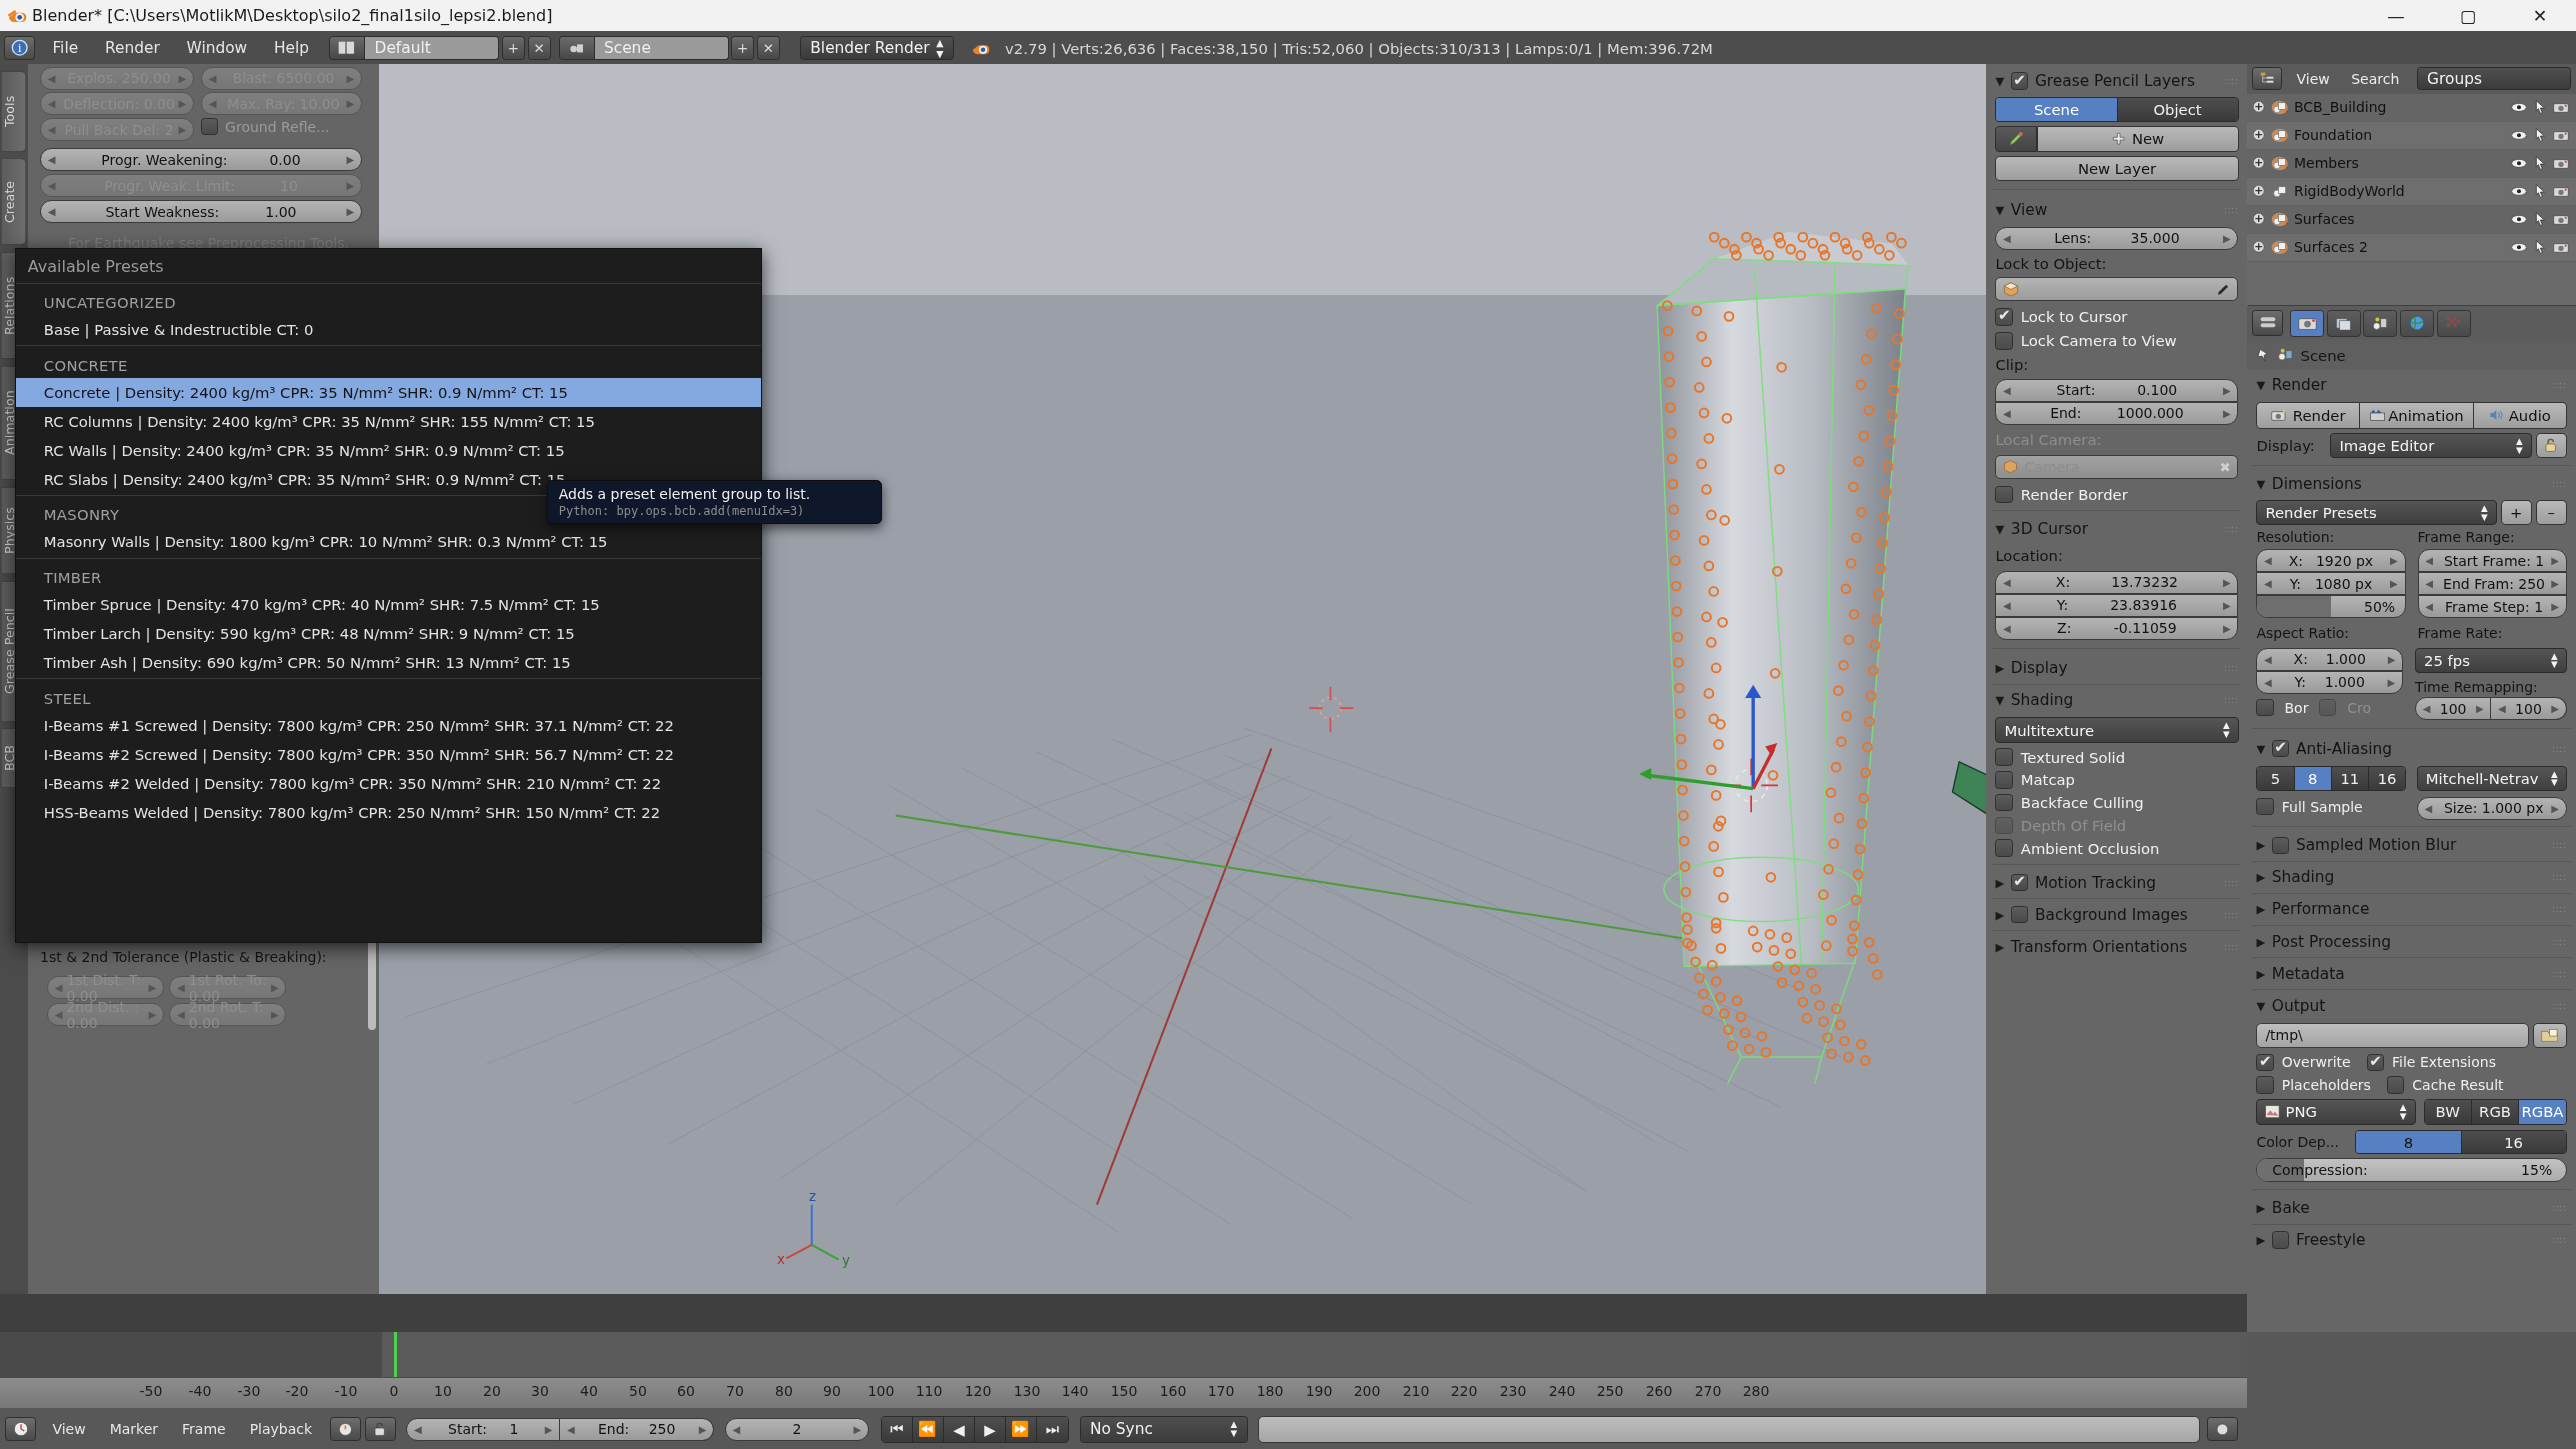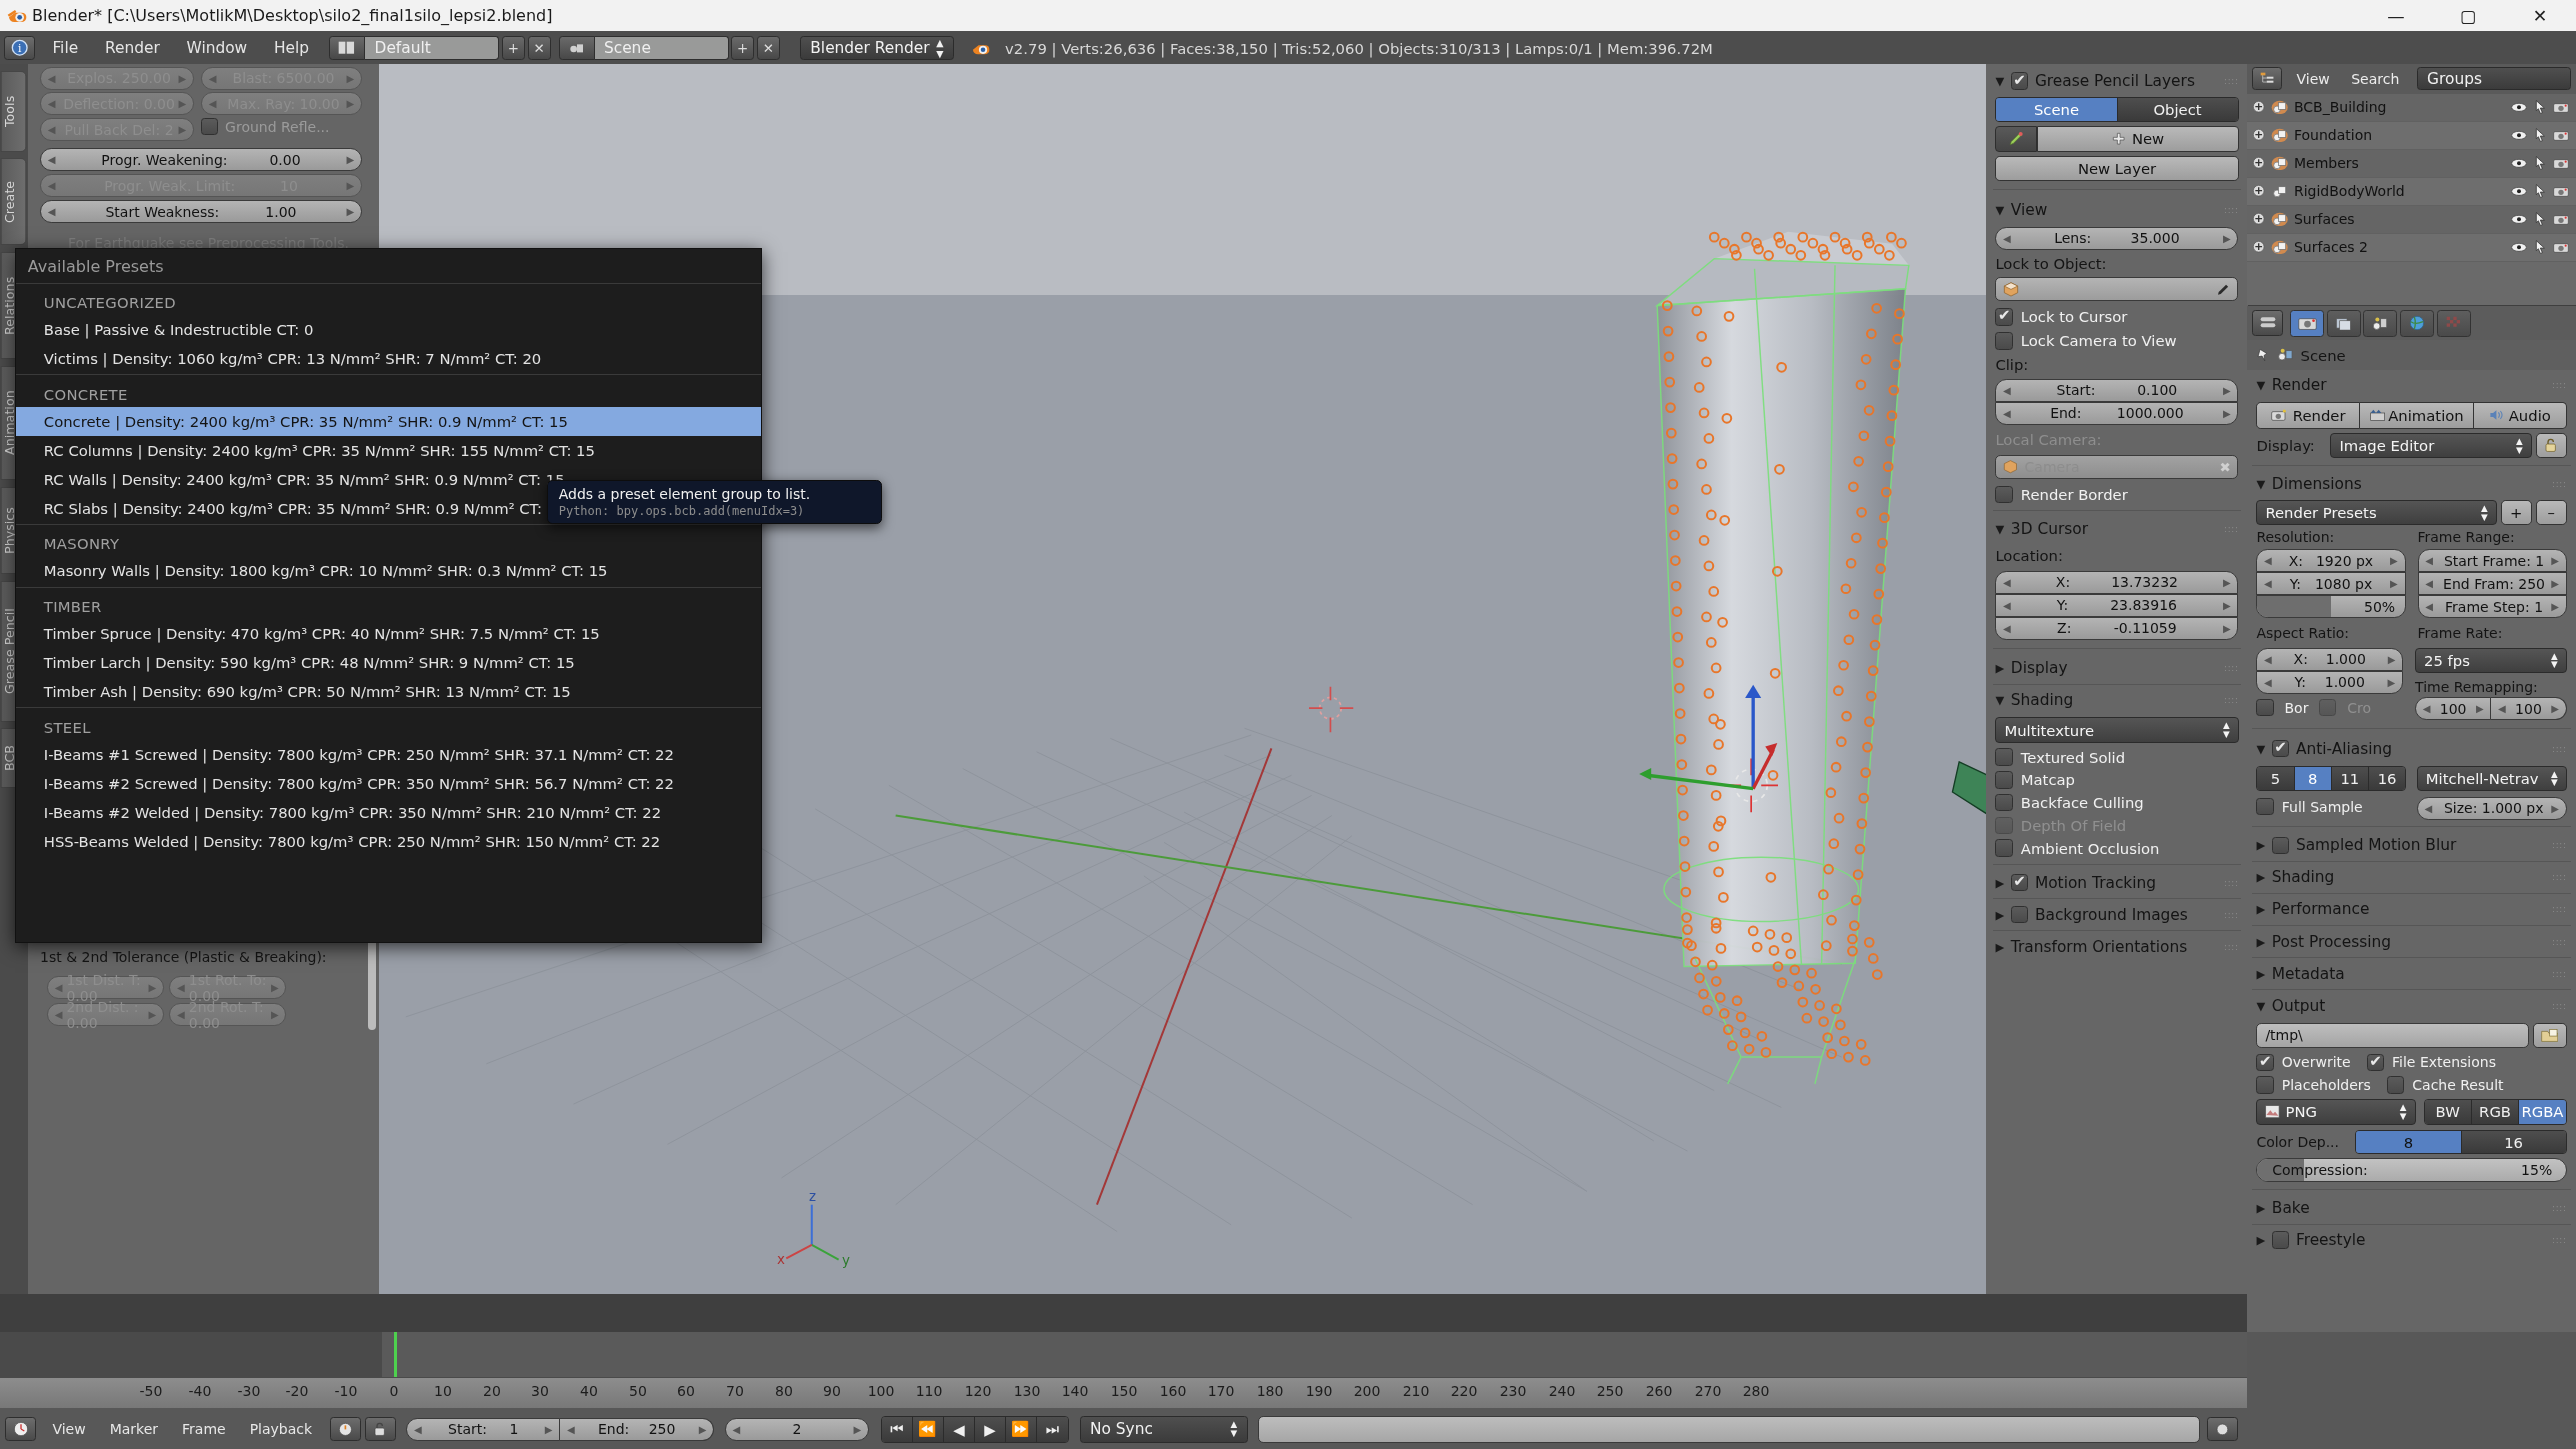--- a/index.html
+++ b/index.html
@@ -371,21 +371,20 @@
     </div>
   </div>
 
   <div class="preset-menu">
     <div class="pm-title">Available Presets</div>
     <div class="pm-sep"></div>
 
     <div>
       <div class="pm-cat">UNCATEGORIZED</div>
       <div class="pm-item">Base  |  Passive &amp; Indestructible     CT: 0</div>
-      <div class="pm-item">Victims  |  Density: 1060 kg/m³    CPR: 13 N/mm²    SHR: 7 N/mm²    CT: 20</div>
     </div>
     <div class="pm-sep"></div>
 
     <div>
       <div class="pm-cat">CONCRETE</div>
       <div class="pm-item sel">Concrete  |  Density: 2400 kg/m³    CPR: 35 N/mm²    SHR: 0.9 N/mm²    CT: 15</div>
       <div class="pm-item">RC Columns  |  Density: 2400 kg/m³    CPR: 35 N/mm²    SHR: 155 N/mm²    CT: 15</div>
       <div class="pm-item">RC Walls  |  Density: 2400 kg/m³    CPR: 35 N/mm²    SHR: 0.9 N/mm²    CT: 15</div>
       <div class="pm-item">RC Slabs  |  Density: 2400 kg/m³    CPR: 35 N/mm²    SHR: 0.9 N/mm²    CT: 15</div>
     </div>

